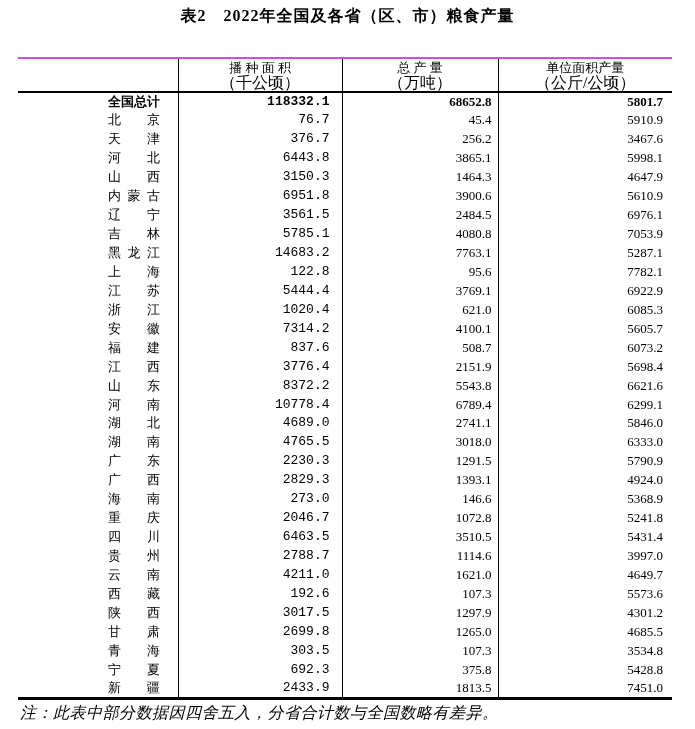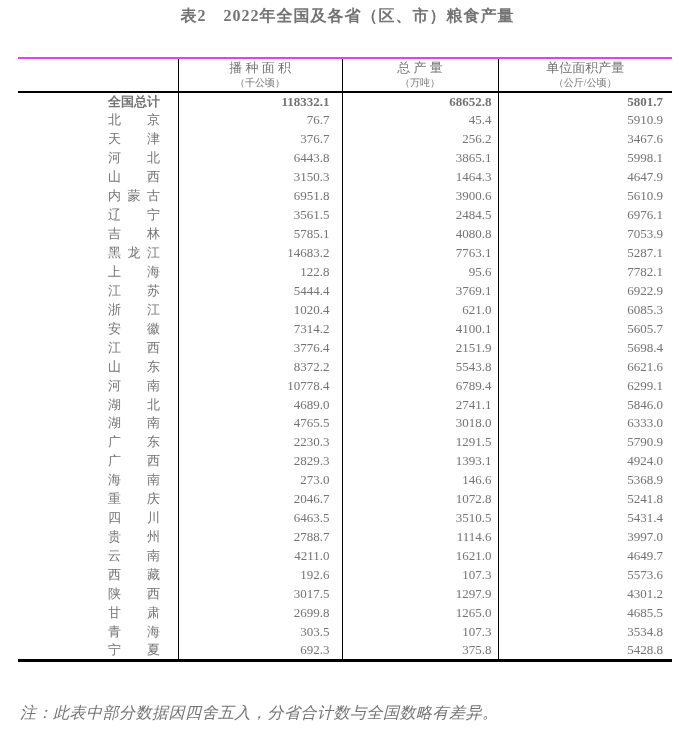--- a/index.html
+++ b/index.html
@@ -1,41 +1,41 @@
 <!DOCTYPE html>
 <html><head>
 <meta charset="utf-8">
 <style>
   html,body{margin:0;padding:0;background:#fff;}
   .page{
     position:relative;width:695px;height:729px;background:#ffffff;
-    font-family:"Liberation Serif",serif;color:#737373;overflow:hidden;
+    font-family:"Liberation Serif",serif;color:#000000;overflow:hidden;
   }
   .title{
     position:absolute;top:6px;left:0;width:100%;
     text-align:center;font-size:16px;font-weight:bold;letter-spacing:1px;
   }
   table.grain{
     position:absolute;left:18px;top:57px;width:654px;
     border-collapse:collapse;table-layout:fixed;
     border-top:2px solid #d946ef;border-bottom:3px solid #000;
   }
   col.c1{width:160px}col.c2{width:164px}col.c3{width:156px}col.c4{width:174px}
   thead tr{height:34px;border-bottom:2px solid #000;}
   th{
     font-weight:normal;font-size:13px;line-height:15px;
     text-align:center;vertical-align:middle;padding:0;
   }
-  th .h2{font-size:10px;}
+  th .h2{font-size:16px;}
   th,td{border-right:1px solid #000;}
   th:last-child,td:last-child{border-right:none;}
   tbody tr{height:18.94px;}
   td{padding:0;font-size:13px;vertical-align:middle;line-height:18px;}
   td.num{text-align:right;font-family:"Liberation Serif",serif;font-size:13px;}
-  td.num.a{padding-right:12px;}
+  td.num.a{padding-right:12px;font-family:Liberation Mono, monospace;}
   td.num.b{padding-right:6px;margin-top:23px;}
   td.num.c{padding-right:9px;}
   .pname{
     display:inline-block;width:52px;margin-left:90px;
     text-align:justify;text-align-last:justify;font-size:13px;white-space:nowrap;
   }
   tr.total td{font-weight:bold;}
   .note{
     position:absolute;left:20px;top:703px;
     font-size:16px;font-style:italic;letter-spacing:0.5px;
@@ -146,20 +146,26 @@
           <td class="num b">621.0</td>
           <td class="num c">6085.3</td>
         </tr>
         <tr>
           <td><span class="pname">安徽</span></td>
           <td class="num a">7314.2</td>
           <td class="num b">4100.1</td>
           <td class="num c">5605.7</td>
         </tr>
         <tr>
+          <td><span class="pname">福建</span></td>
+          <td class="num a">837.6</td>
+          <td class="num b">508.7</td>
+          <td class="num c">6073.2</td>
+        </tr>
+        <tr>
           <td><span class="pname">江西</span></td>
           <td class="num a">3776.4</td>
           <td class="num b">2151.9</td>
           <td class="num c">5698.4</td>
         </tr>
         <tr>
           <td><span class="pname">山东</span></td>
           <td class="num a">8372.2</td>
           <td class="num b">5543.8</td>
           <td class="num c">6621.6</td>
@@ -247,17 +253,23 @@
           <td class="num a">303.5</td>
           <td class="num b">107.3</td>
           <td class="num c">3534.8</td>
         </tr>
         <tr>
           <td><span class="pname">宁夏</span></td>
           <td class="num a">692.3</td>
           <td class="num b">375.8</td>
           <td class="num c">5428.8</td>
         </tr>
+        <tr>
+          <td><span class="pname">新疆</span></td>
+          <td class="num a">2433.9</td>
+          <td class="num b">1813.5</td>
+          <td class="num c">7451.0</td>
+        </tr>
       </tbody>
   </table>
 
   <div class="note">注：此表中部分数据因四舍五入，分省合计数与全国数略有差异。</div>
 </div>
 
 </body></html>

